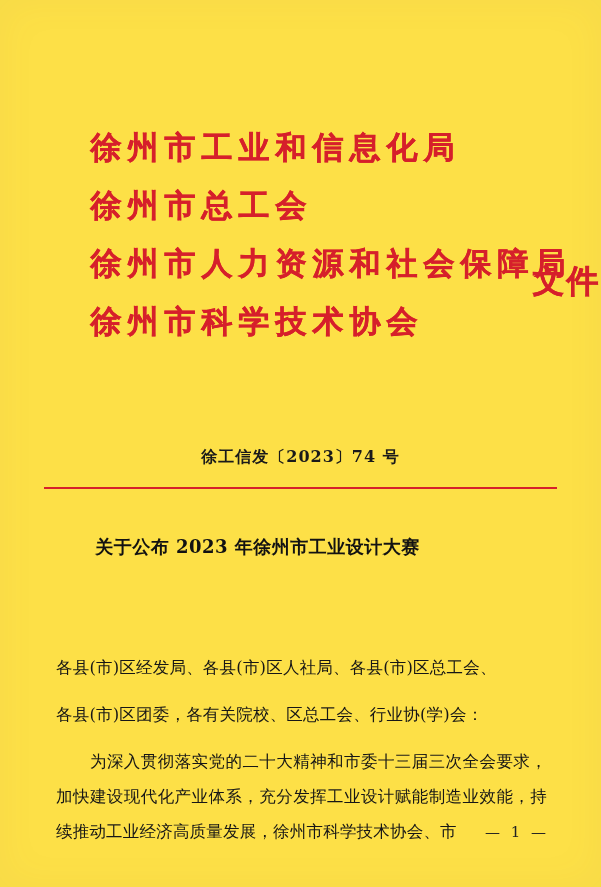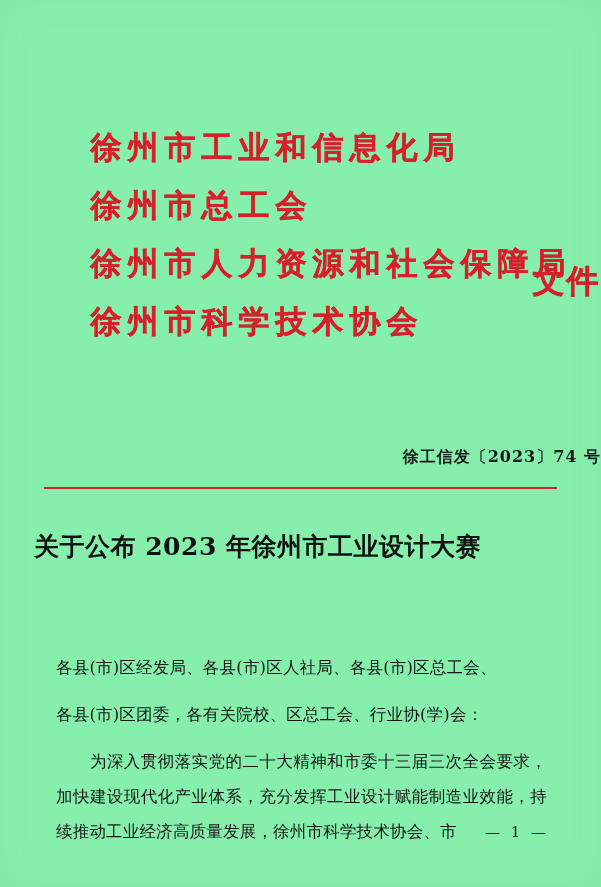--- a/index.html
+++ b/index.html
@@ -10,21 +10,21 @@
     width: 601px;
     height: 887px;
     background: #ffffff;
     font-family: "Liberation Serif", serif;
     overflow: hidden;
   }
   .page {
     position: relative;
     width: 601px;
     height: 887px;
-    background: #86efac;
+    background: #fde047;
     box-sizing: border-box;
   }
   
   .masthead {
     position: absolute;
     top: 118px;
     left: 0;
     width: 601px;
     text-align: center;
   }
@@ -62,21 +62,21 @@
     font-size: 32px;
     letter-spacing: 2px;
     line-height: 38px;
     -webkit-text-stroke: 0.4px #d6202b;
   }
   .doc-number {
     position: absolute;
     top: 447px;
     left: 0;
     width: 601px;
-    text-align: right;
+    text-align: center;
     color: #1a1a1a;
     font-family: "DejaVu Serif", "Liberation Serif", serif;
     font-size: 16px;
     letter-spacing: 1px;
     font-weight: bold;
   }
   .red-rule {
     position: absolute;
     top: 487px;
     left: 44px;
@@ -86,21 +86,21 @@
   }
   .title {
     position: absolute;
     top: 528px;
     left: 0;
     width: 515px;
     text-align: center;
     color: #121212;
     font-family: "DejaVu Serif", "Liberation Serif", serif;
     font-weight: bold;
-    font-size: 25px;
+    font-size: 18px;
     line-height: 38px;
     letter-spacing: 0.5px;
   }
   .body-text {
     position: absolute;
     top: 638px;
     left: 44px;
     width: 515px;
     color: #161616;
     font-family: "DejaVu Serif", "Liberation Serif", serif;

